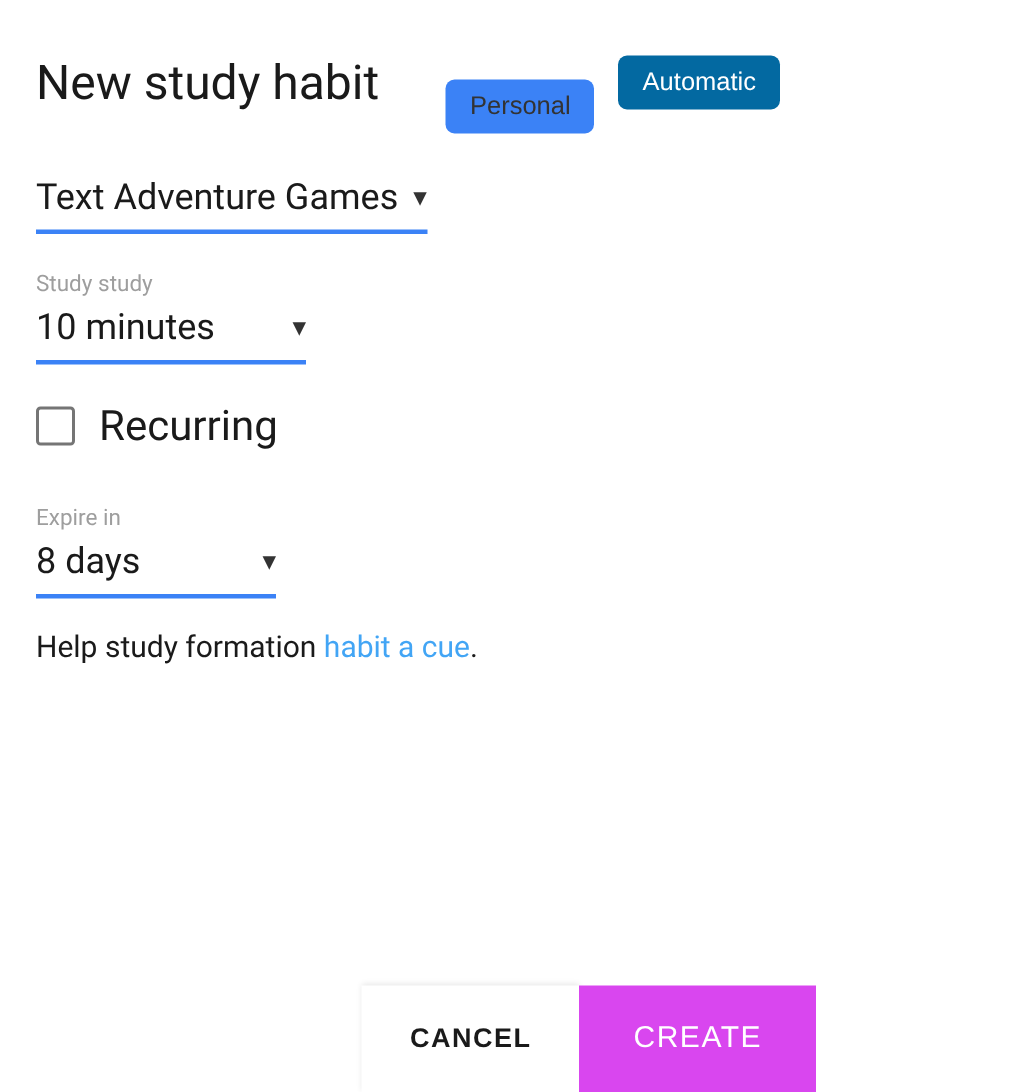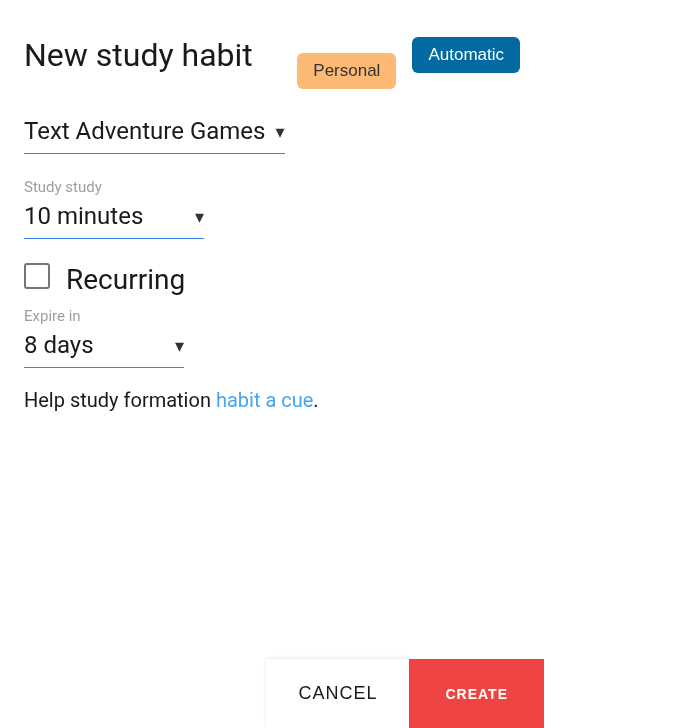--- a/index.html
+++ b/index.html
@@ -35,21 +35,21 @@
     }
 
     .page-title {
       font-size: 32px;
       font-weight: 400;
       color: #1a1a1a;
       flex: 1;
     }
 
     .personal-badge {
-      background: #fdba74;
+      background: #3b82f6;
       color: #333333;
       border: none;
       border-radius: 6px;
       padding: 8px 16px;
       font-size: 17px;
       font-weight: 400;
       cursor: pointer;
       margin-top: 33px;
     }
 
@@ -71,21 +71,21 @@
     .field-label {
       font-size: 15px;
       color: #9e9e9e;
       margin-bottom: 6px;
       font-weight: 400;
     }
 
     .dropdown-wrapper {
       display: flex;
       align-items: center;
-      border-bottom: 1px solid #3b82f6;
+      border-bottom: 3px solid #3b82f6;
       padding-bottom: 8px;
       cursor: pointer;
       width: fit-content;
       min-width: 260px;
     }
 
     .dropdown-value {
       font-size: 24px;
       color: #1a1a1a;
       font-weight: 400;
@@ -102,23 +102,23 @@
       min-width: 180px;
       gap: 11px;
     }
 
     .expire-wrapper {
       min-width: 160px;
     }
 
     .recurring-row {
       display: flex;
-      align-items: flex-start;
+      align-items: center;
       gap: 16px;
-      margin-bottom: 11px;
+      margin-bottom: 36px;
     }
 
     .checkbox {
       width: 26px;
       height: 26px;
       border: 2px solid #757575;
       border-radius: 3px;
       background: #ffffff;
       cursor: pointer;
       flex-shrink: 0;
@@ -157,34 +157,34 @@
       display: flex;
       align-items: stretch;
     }
 
     .cancel-button {
       background: #ffffff;
       color: #1a1a1a;
       border: none;
       padding: 24px 32px;
       font-size: 18px;
-      font-weight: 400;
+      font-weight: 700;
       letter-spacing: 1px;
       cursor: pointer;
       box-shadow: 0 -1px 4px rgba(0,0,0,0.1);
       text-align: right;
     }
 
     .create-button {
-      background: #ef4444;
+      background: #d946ef;
       color: #ffffff;
       border: none;
       padding: 24px 36px;
-      font-size: 14px;
-      font-weight: 700;
+      font-size: 20px;
+      font-weight: 400;
       letter-spacing: 1px;
       cursor: pointer;
     }
   </style>
 </head>
 <body>
 
 <div class="page-container">
 
   <div class="header-row">

